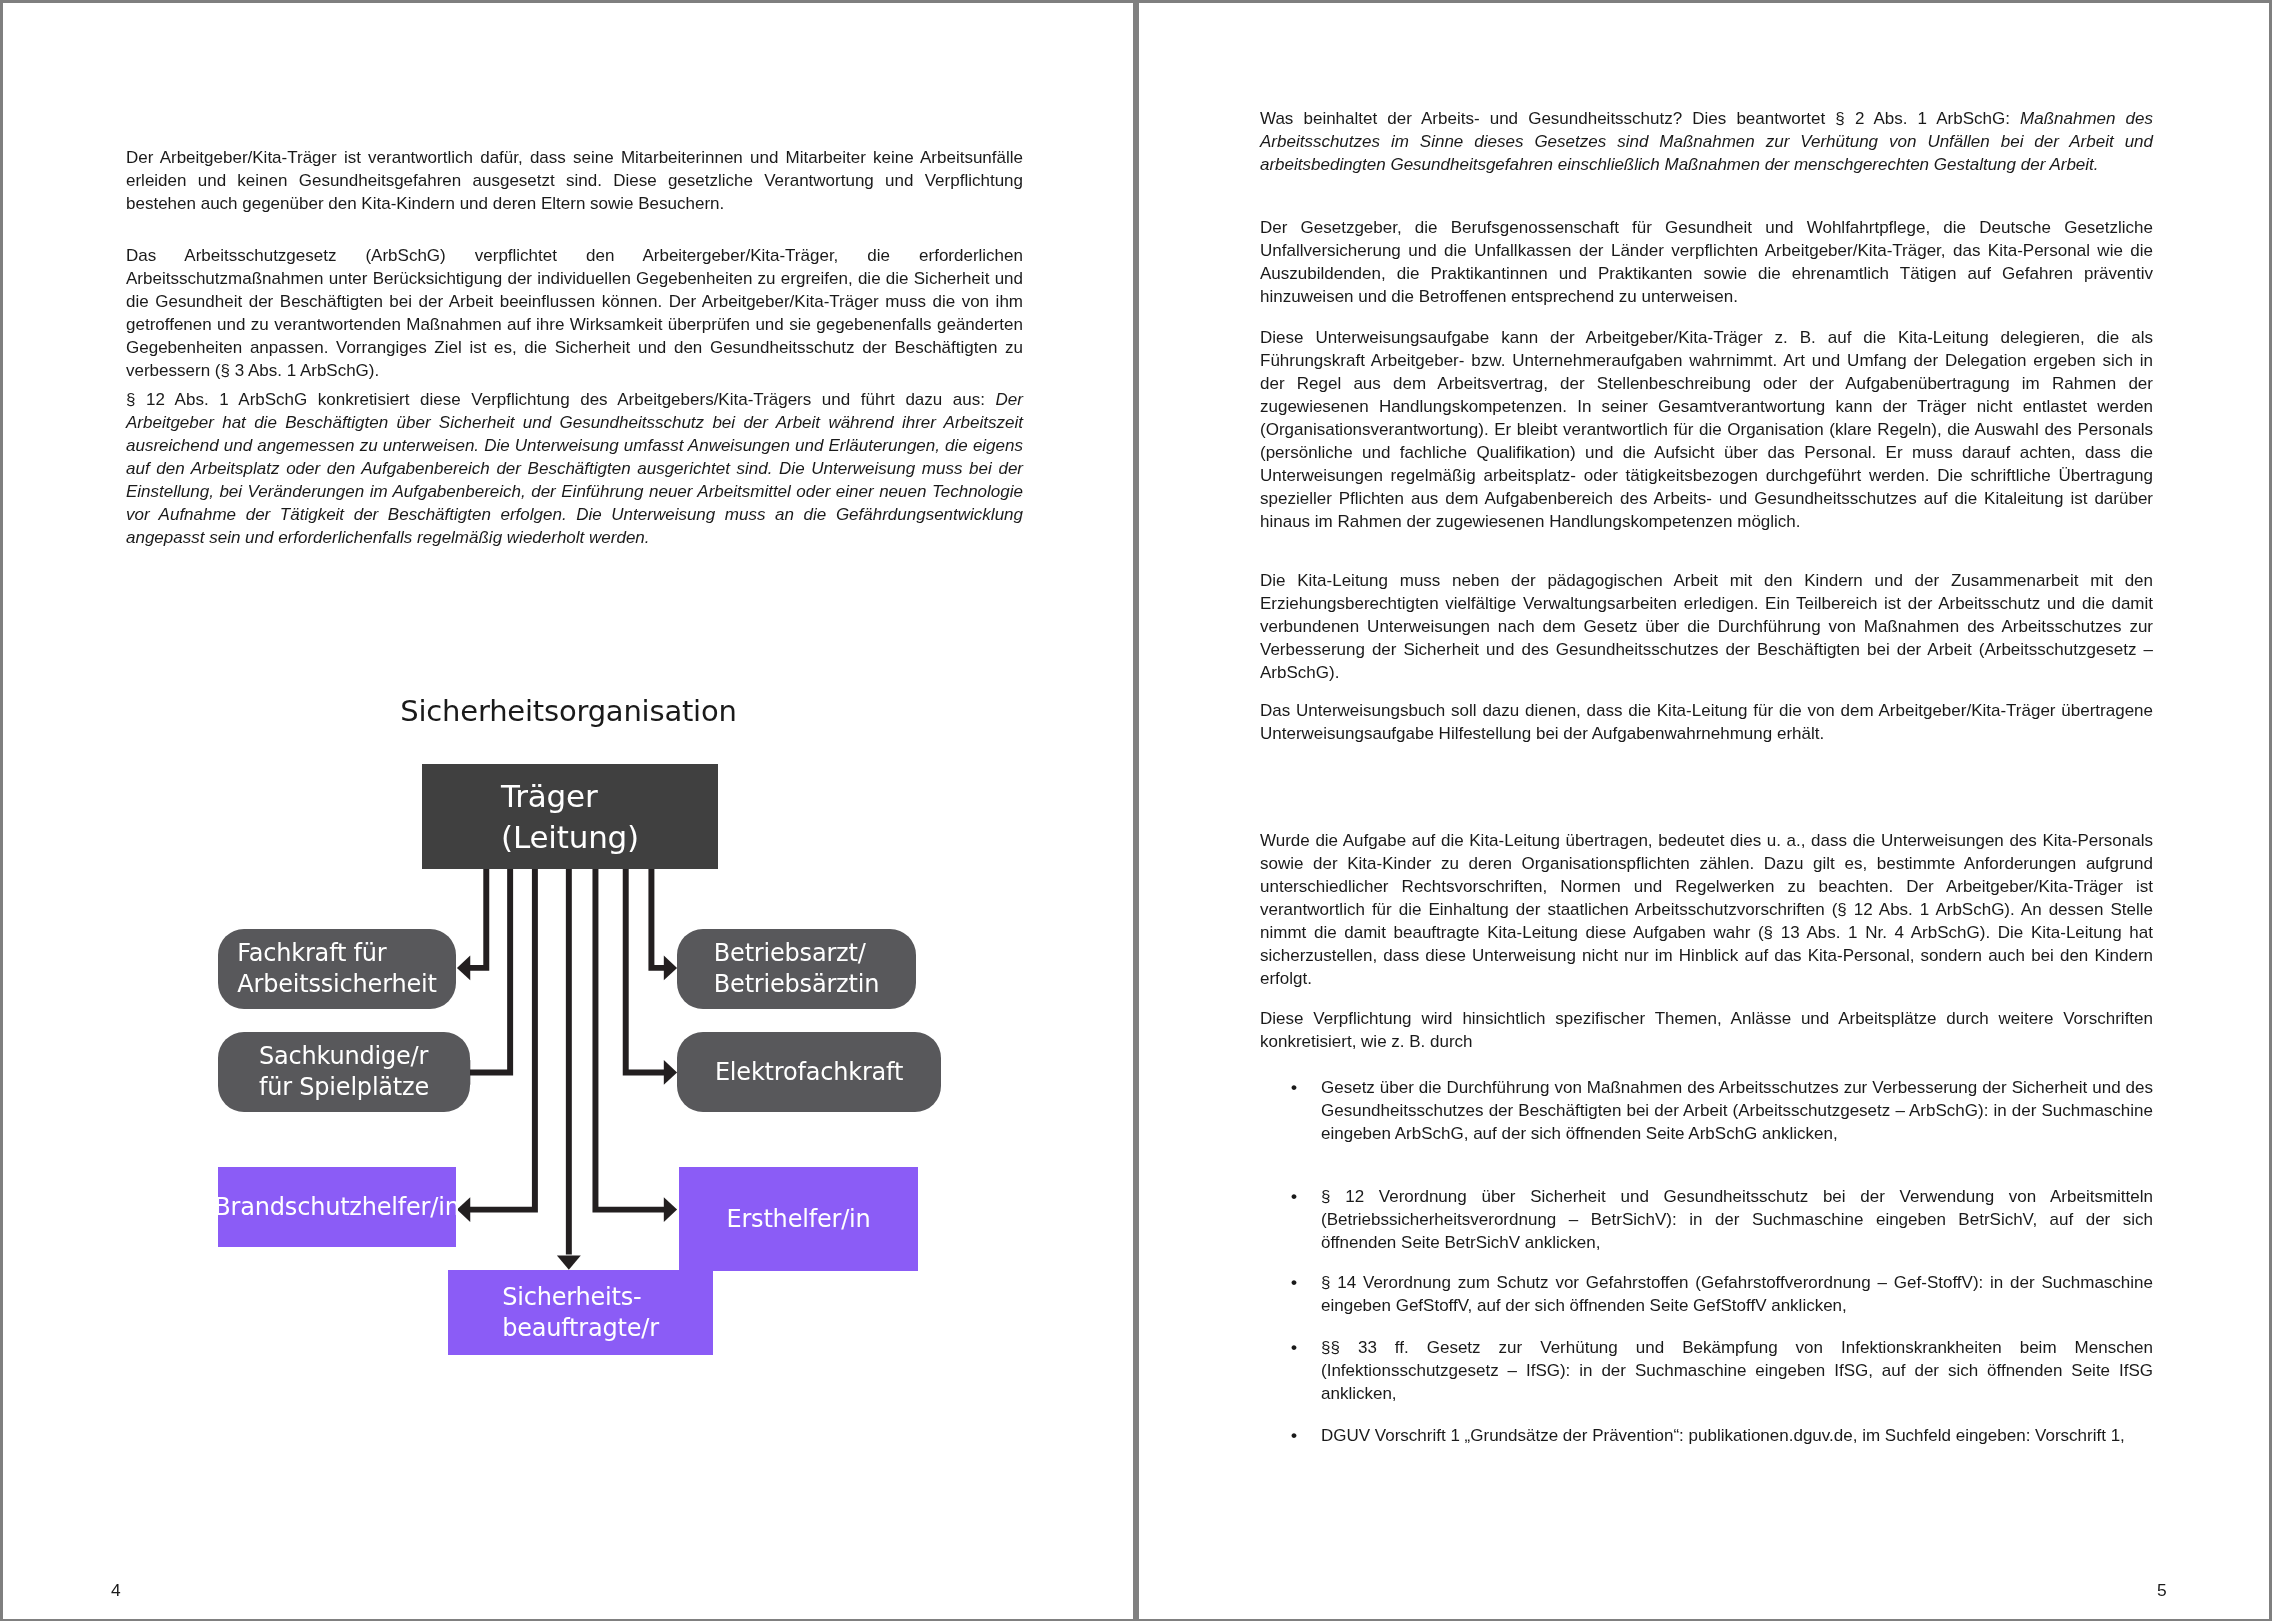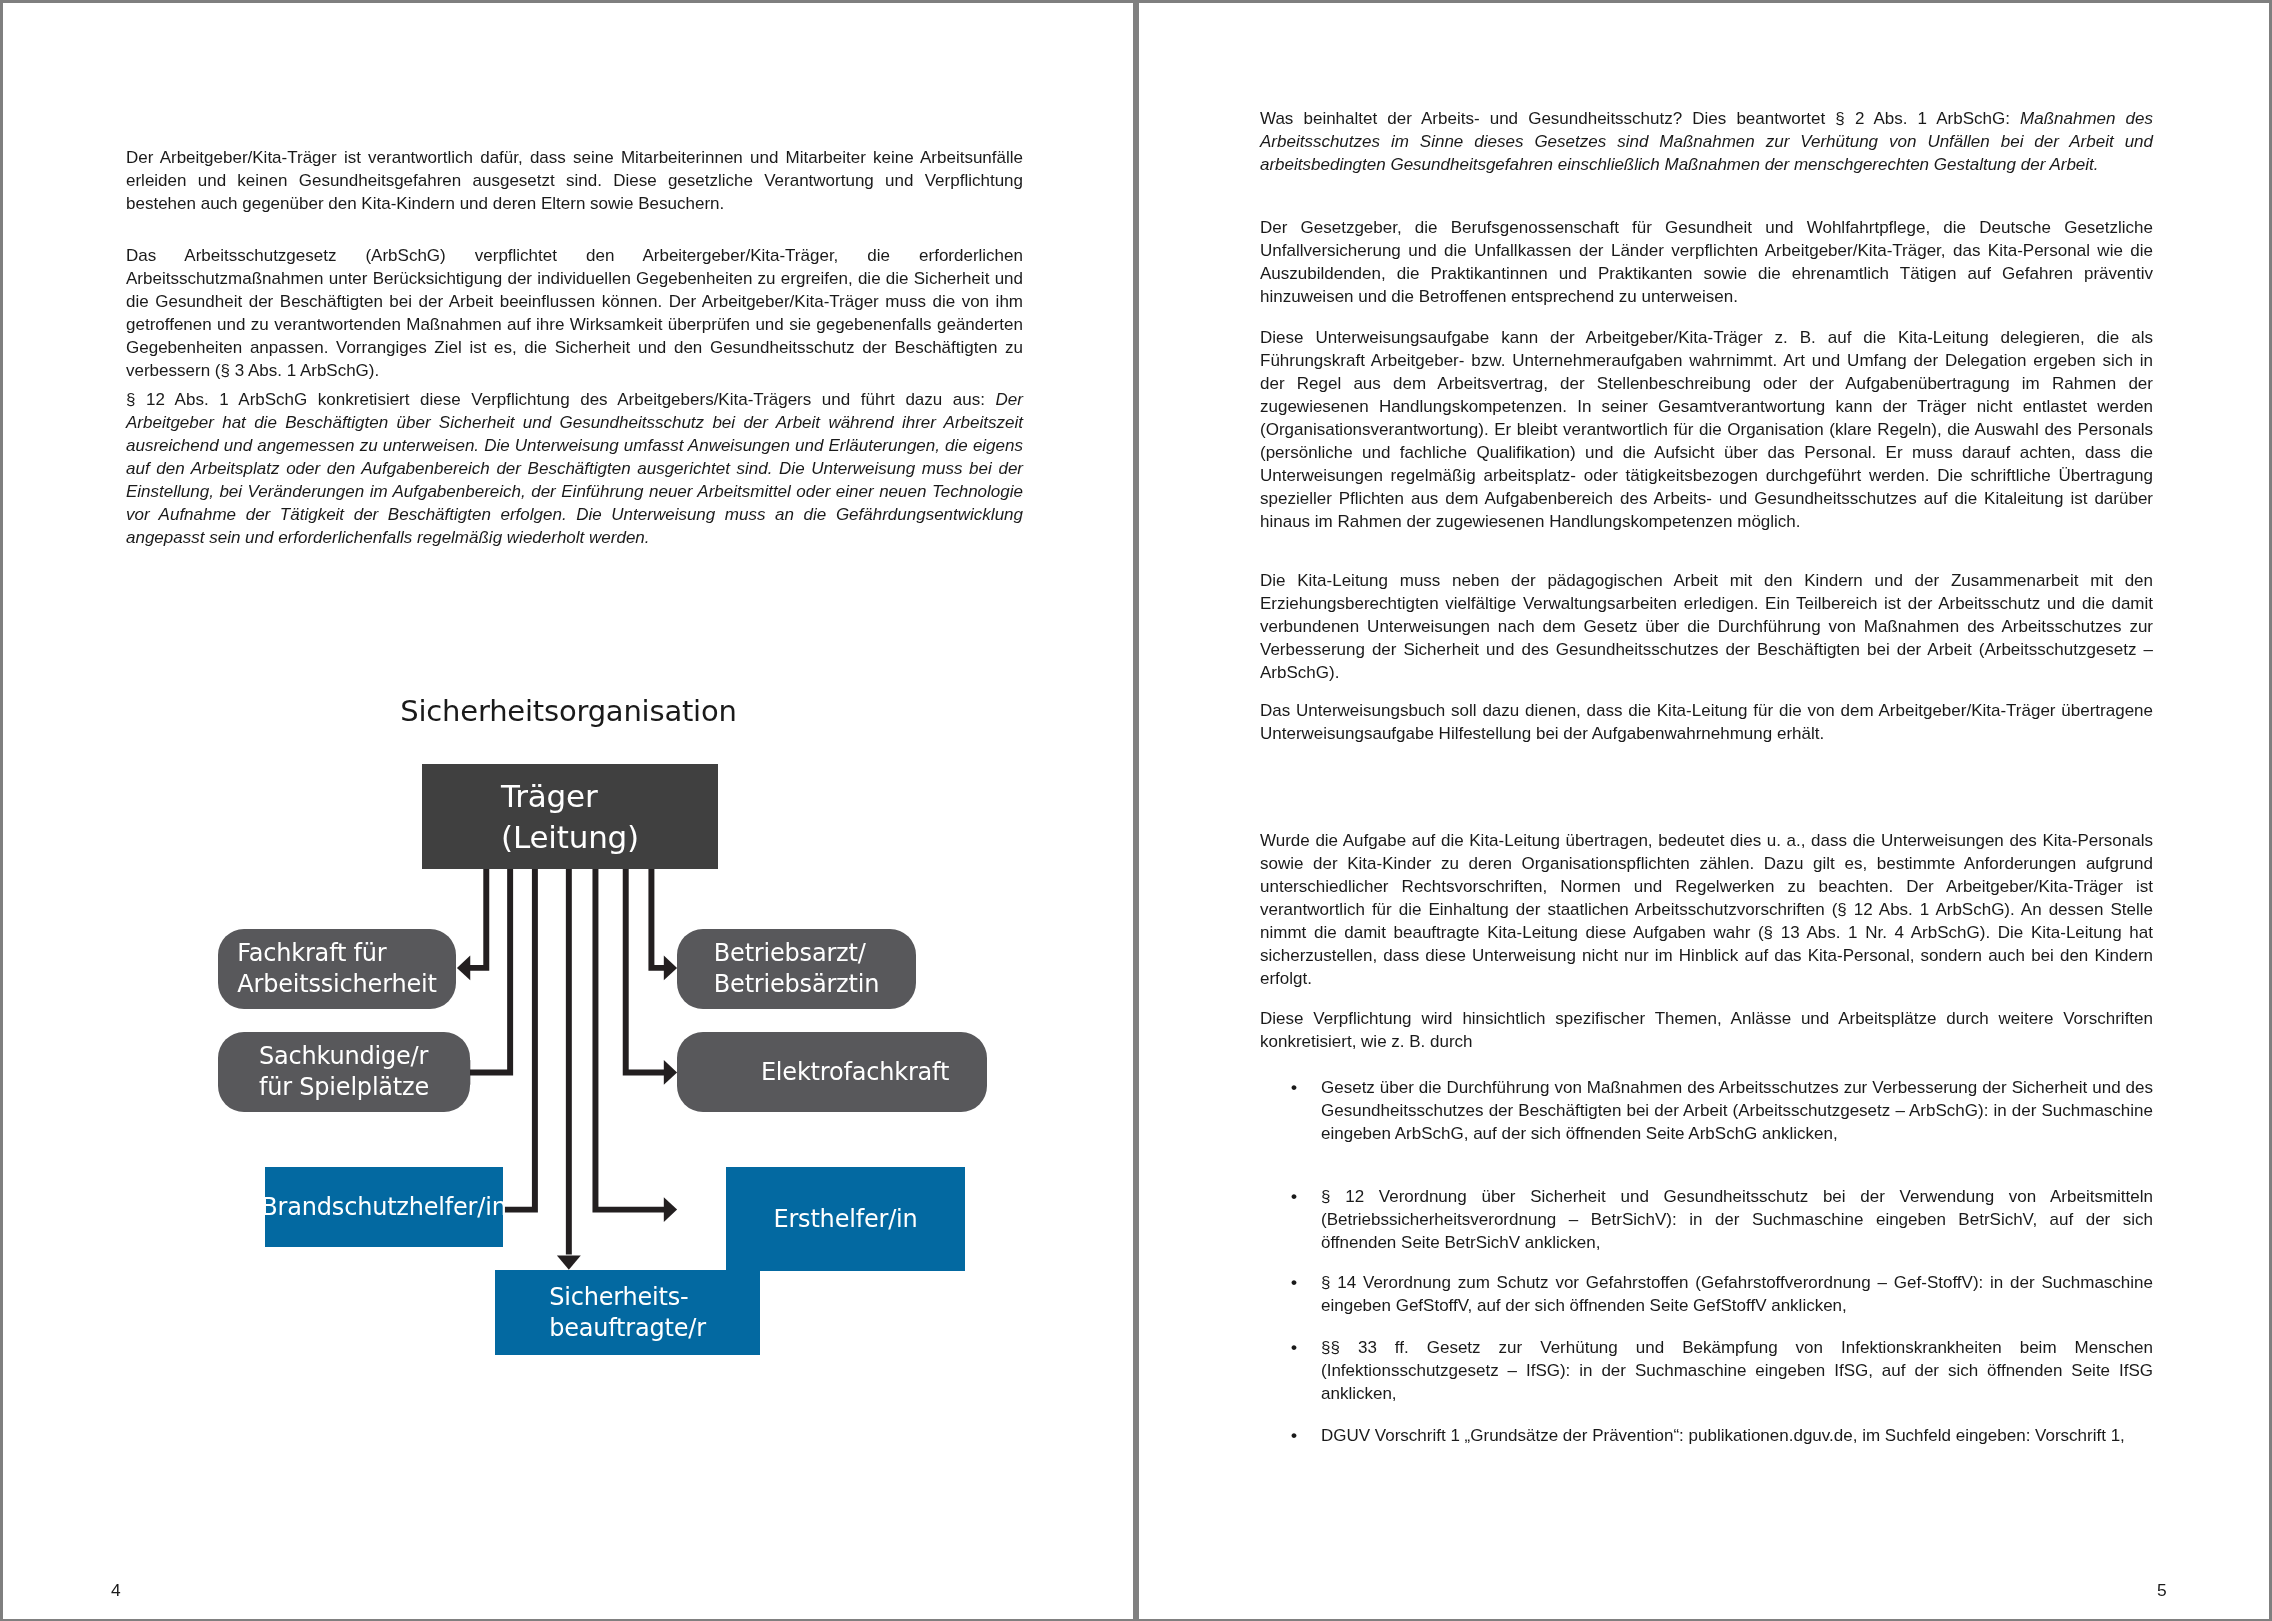--- a/index.html
+++ b/index.html
@@ -24,21 +24,21 @@
   .bullets li .dot { position:absolute; left:31px; top:0; font-weight:bold; }
 
   .pagenum { position:absolute; font-size:17.4px; color:#1a1a1a; }
 
   
   .diagram { position:absolute; left:0; top:0; width:2273px; height:1622px; pointer-events:none; }
   .diagram-title { position:absolute; left:0; width:1137px; text-align:center; top:694px; font-size:29px; color:#1a1a1a; font-family:"DejaVu Sans", sans-serif; letter-spacing:-0.2px; }
   .box { position:absolute; display:flex; align-items:center; justify-content:center; color:#fff; font-family:"DejaVu Sans", sans-serif; font-size:24px; line-height:31px; letter-spacing:-0.2px; white-space:pre-line; }
   .box.dark { background:#404040; font-size:31px; line-height:41px; }
   .box.mid  { background:#58585b;border-radius:26px; }
-  .box.light{ background:#0369a1;margin-left:47px; }
+  .box.light{ background:#8b5cf6; }
 </style>
 </head>
 <body>
 
 <div class="page page-left"></div>
 <div class="page page-right"></div>
 <div class="divider"></div>
 <div class="frame-bottom"></div>
 
 <h2 style="left:126px; top:107px;">1. Sicherheitsorganisation in der Kita</h2>
@@ -86,21 +86,21 @@
 (Leitung)</div>
 
 <div class="box mid" style="left:218px; top:929px; width:238px; height:80px;">Fachkraft für
 Arbeitssicherheit</div>
 <div class="box mid" style="left:218px; top:1032px; width:252px; height:80px;">Sachkundige/r
 für Spielplätze</div>
 <div class="box light" style="left:218px; top:1167px; width:238px; height:80px;">Brandschutzhelfer/in</div>
 
 <div class="box mid" style="left:677px; top:929px; width:239px; height:80px;">Betriebsarzt/
 Betriebsärztin</div>
-<div class="box mid" style="left:677px; top:1032px; width:264px; height:80px;padding-left:46px;">Elektrofachkraft</div>
+<div class="box mid" style="left:677px; top:1032px; width:264px; height:80px;">Elektrofachkraft</div>
 <div class="box light" style="left:679px; top:1167px; width:239px; height:104px;">Ersthelfer/in</div>
 
 <div class="box light" style="left:448px; top:1270px; width:265px; height:85px;">Sicherheits-
 beauftragte/r</div>
 
 <div class="pagenum" style="left:111px; top:1580px;">4</div>
 
 <div class="col col-right">
   <p style="top:107px; width:893px;">
     <span>Was beinhaltet der Arbeits- und Gesundheitsschutz? Dies beantwortet § 2 Abs. 1 ArbSchG: </span><span class="it">Maßnahmen des Arbeitsschutzes im Sinne dieses Gesetzes sind Maßnahmen zur Verhütung von Unfällen bei der Arbeit und arbeitsbedingten Gesundheitsgefahren einschließlich Maßnahmen der menschgerechten Gestaltung der Arbeit.</span>

